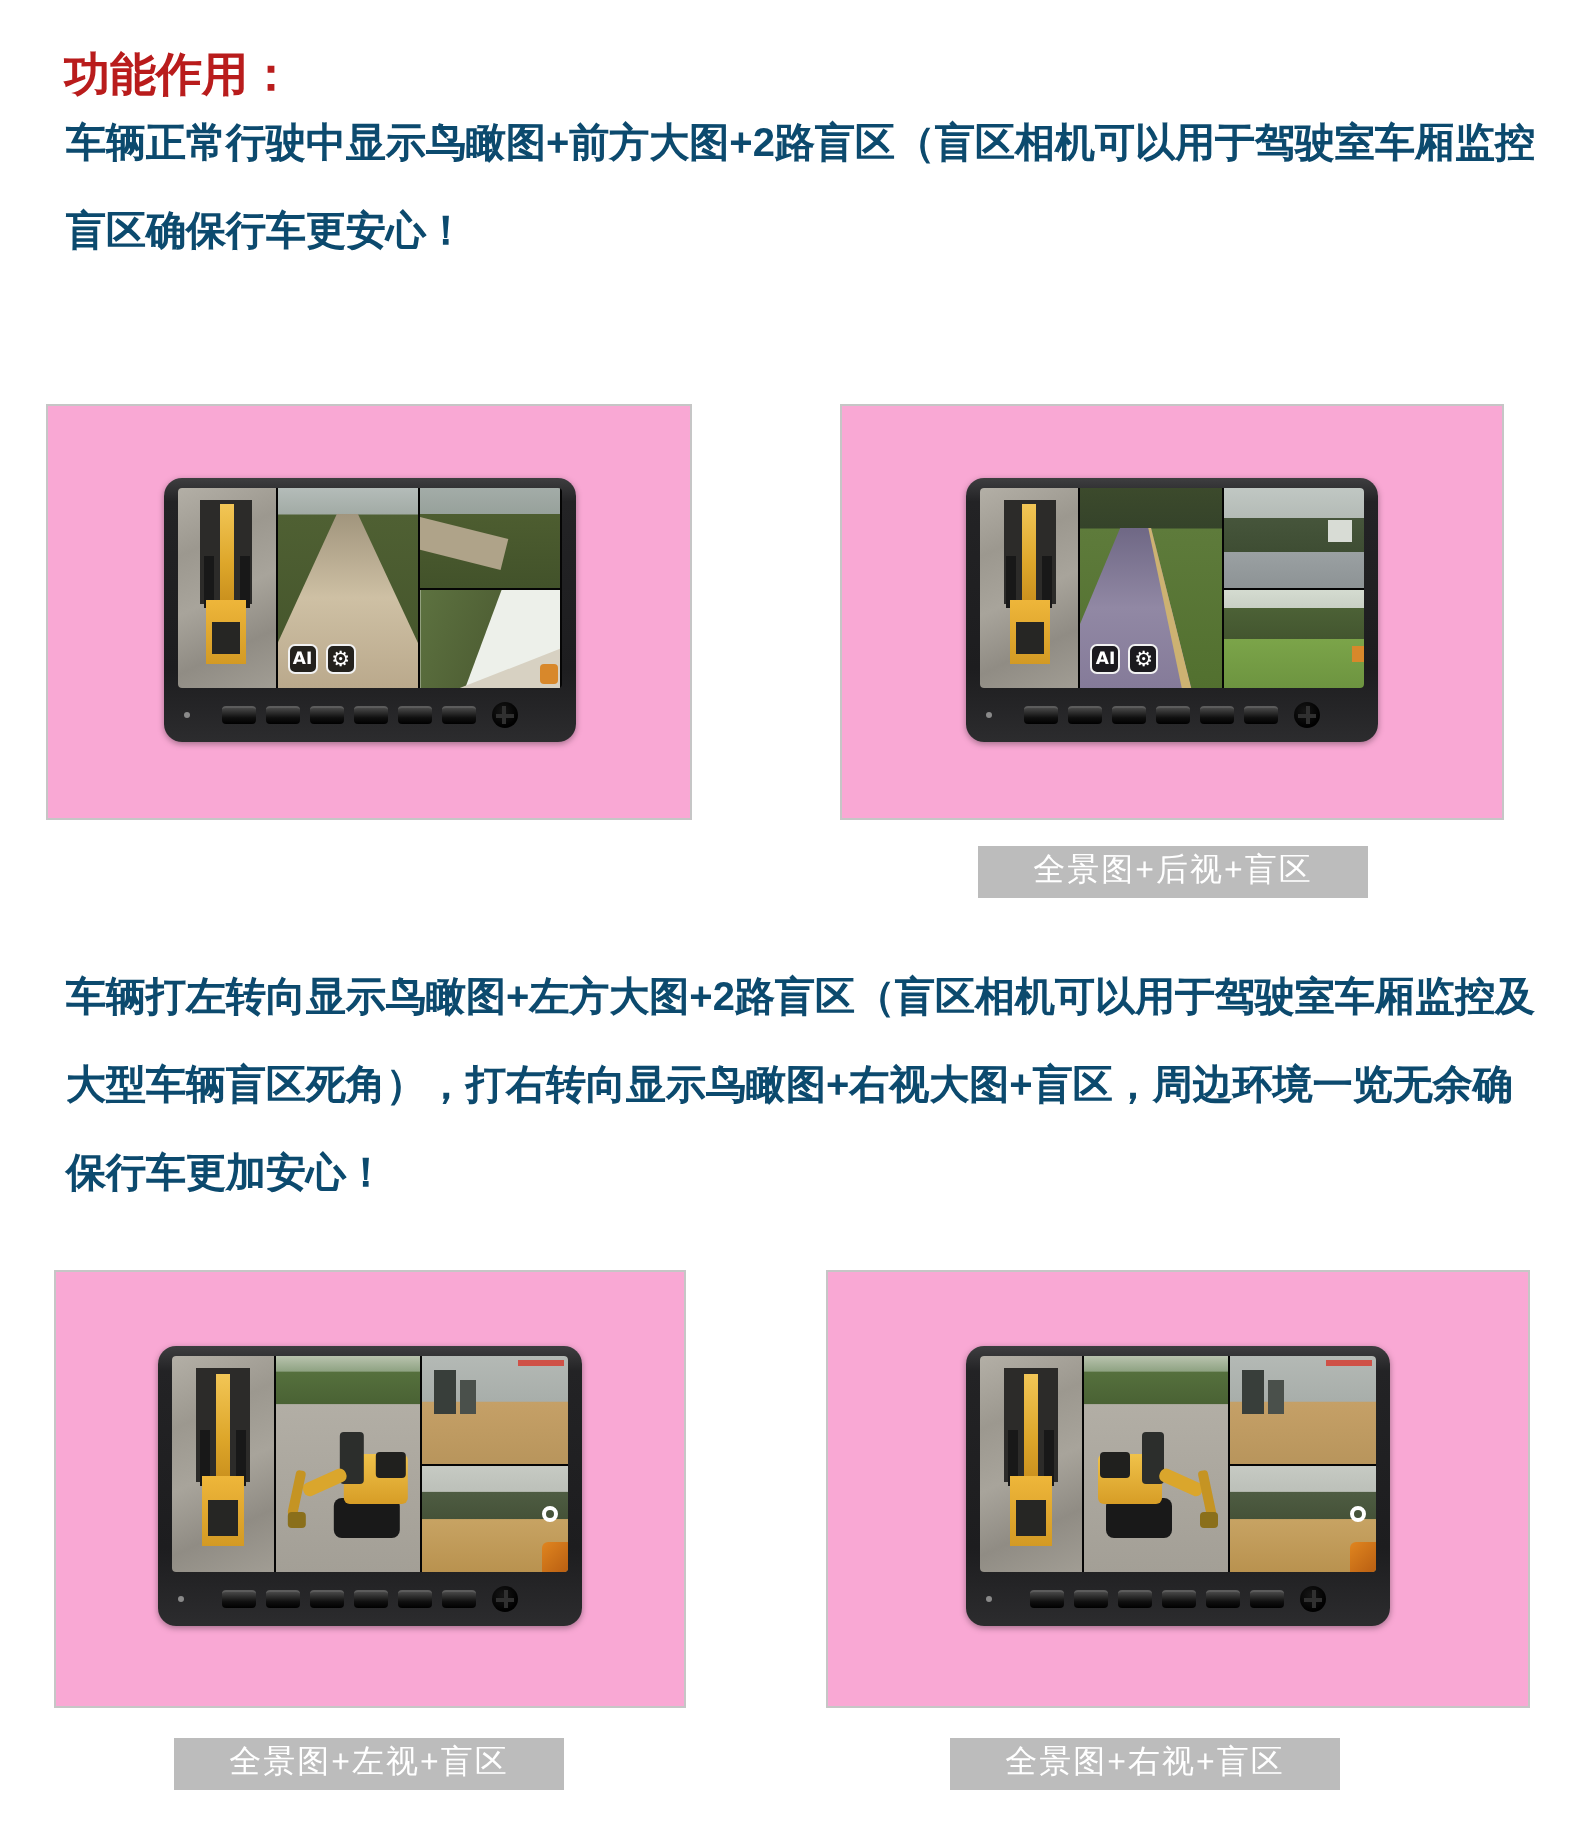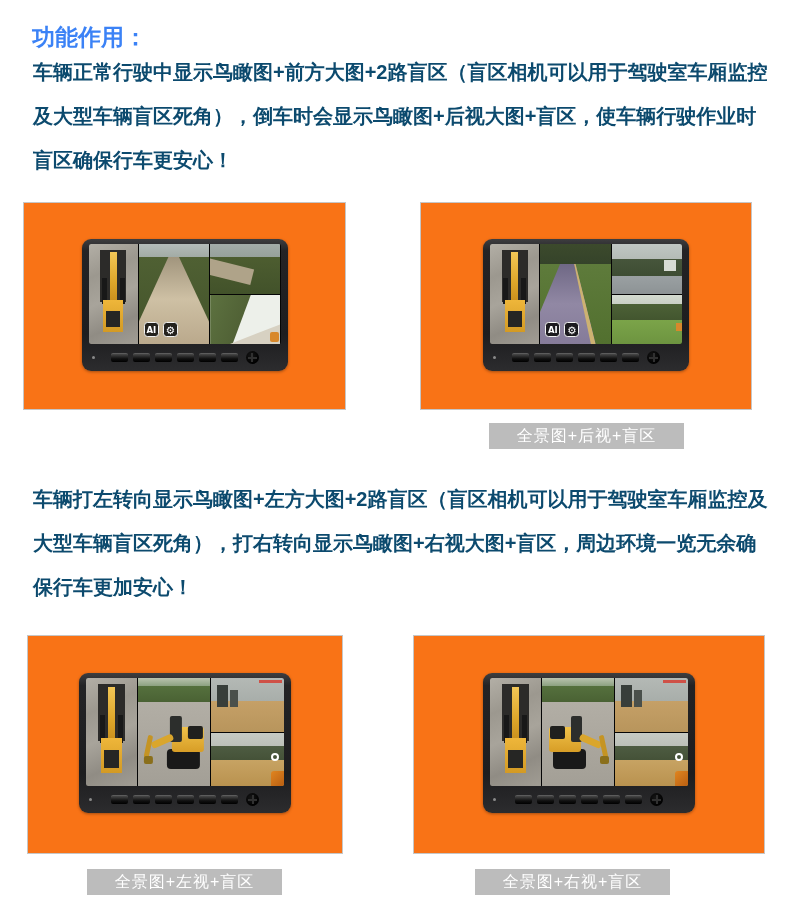--- a/index.html
+++ b/index.html
@@ -1,26 +1,26 @@
 <!DOCTYPE html>
 <html><head>
 <meta charset="utf-8">
 <style>
   html,body{margin:0;padding:0;background:#fff;}
   .page{position:relative;width:790px;height:916px;background:#fff;overflow:hidden;margin:0 auto;
         font-family:"Liberation Sans","DejaVu Sans",sans-serif;}
 
   
-  .heading{position:absolute;left:32px;top:22px;font-size:23px;font-weight:700;color:#3b82f6;}
+  .heading{position:absolute;left:32px;top:22px;font-size:23px;font-weight:700;color:#b91c1c;}
   .para{position:absolute;left:33px;width:735px;font-size:20px;font-weight:700;color:#0c4a6e;line-height:44px;}
   .para .pline{white-space:nowrap;}
   .para1{top:50px;} .para2{top:477px;}
 
   
-  .figbox{position:absolute;background:#f97316;border:1px solid #c6c6c6;box-sizing:border-box;
+  .figbox{position:absolute;background:#f9a8d4;border:1px solid #c6c6c6;box-sizing:border-box;
           display:flex;justify-content:center;}
   .caption{position:absolute;width:195px;height:26px;background:#bcbcbc;color:#fff;
            font-size:16px;line-height:26px;text-align:center;letter-spacing:1px;}
 
   
   .monitor{background:linear-gradient(180deg,#3e3e40 0%,#232325 9%,#1d1d1f 72%,#2c2c2e 100%);
            border-radius:9px;box-shadow:0 1px 3px rgba(0,0,0,.35);
            display:flex;flex-direction:column;padding:5px 7px 0;box-sizing:border-box;}
   .row1 .monitor{width:206px;height:132px;margin-top:36px;}
   .row2 .monitor{width:212px;height:140px;margin-top:37px;}
@@ -108,21 +108,20 @@
 </style>
 </head>
 <body>
 
 <div class="page">
 
   <div class="heading">功能作用：</div>
 
   <div class="para para1">
     <div class="pline">车辆正常行驶中显示鸟瞰图+前方大图+2路盲区（盲区相机可以用于驾驶室车厢监控</div>
-    <div class="pline">及大型车辆盲区死角），倒车时会显示鸟瞰图+后视大图+盲区，使车辆行驶作业时</div>
     <div class="pline">盲区确保行车更安心！</div>
   </div>
 
   <div class="figbox row1 fig-front" style="left:23px;top:202px;width:323px;height:208px">
     <div class="monitor">
       <div class="screen">
         <div class="cam v-bird">
           <div class="rig">
             <i class="shadow"></i>
               <i class="mast"></i>

